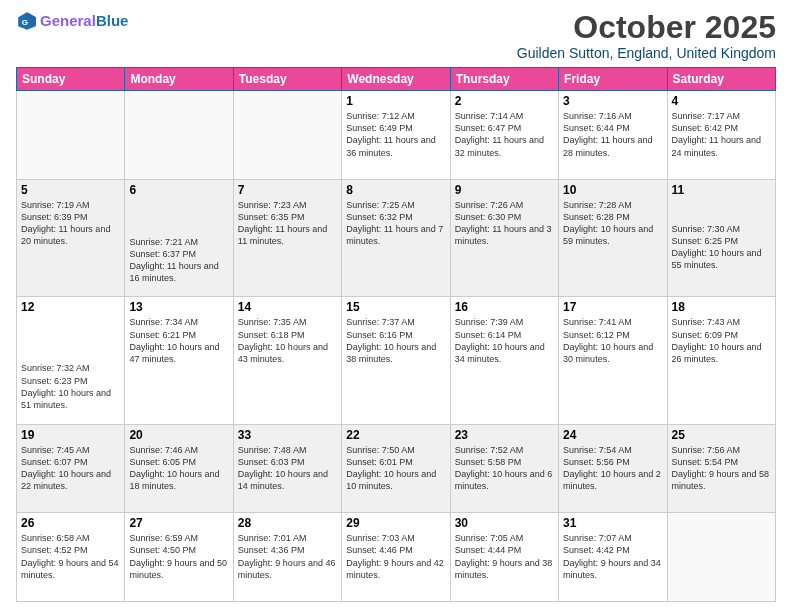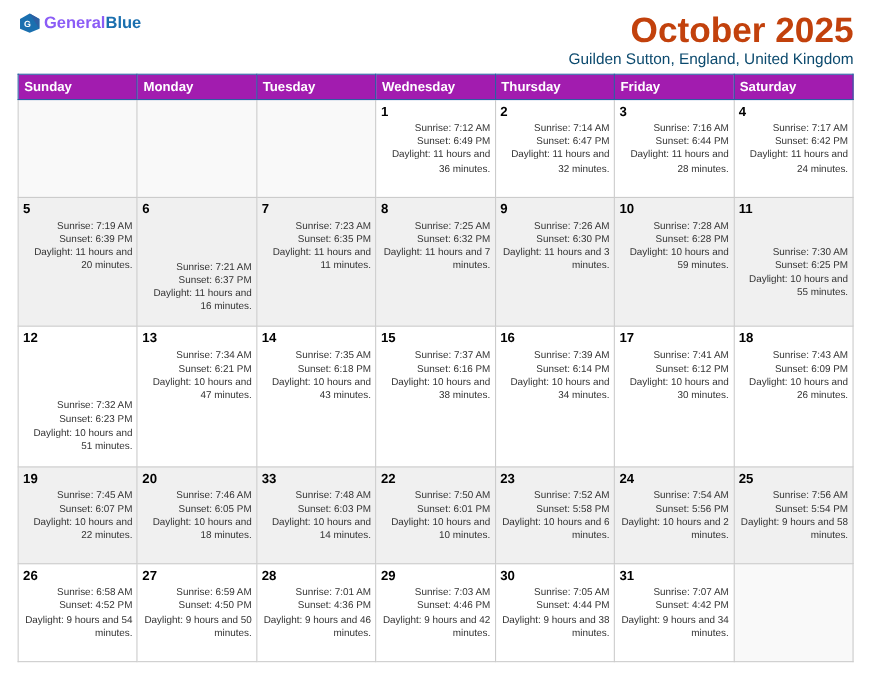--- a/index.html
+++ b/index.html
@@ -31,35 +31,35 @@
     .logo-icon {
       width: 22px;
       height: 22px;
     }
     .title-area {
       text-align: right;
     }
     .month-title {
       font-size: 32px;
       font-weight: bold;
-      color: #c2410c;
+      color: #404040;
       line-height: 1.1;
     }
     .location-title {
       font-size: 14px;
       color: #0c4a6e;
       font-weight: normal;
     }
     .calendar {
       width: 100%;
       border-collapse: collapse;
       flex: 1;
     }
     .calendar th {
-      background-color: #a21caf;
+      background-color: #ec4899;
       color: #fff;
       font-size: 12px;
       font-weight: bold;
       text-align: left;
       padding: 4px 5px;
       border: 1px solid #2c5fa3;
     }
     .calendar td {
       vertical-align: top;
       border: 1px solid #ccc;
@@ -76,21 +76,20 @@
     .day-number {
       font-size: 12px;
       font-weight: bold;
       color: #000;
       margin-bottom: 2px;
     }
     .day-info {
       font-size: 9px;
       color: #333;
       line-height: 1.35;
-      text-align: right;
     }
     .row-shaded td {
       background: #f0f0f0;
     }
   </style>
 </head>
 <body>
 
 <div class="page">
   <div class="header">

